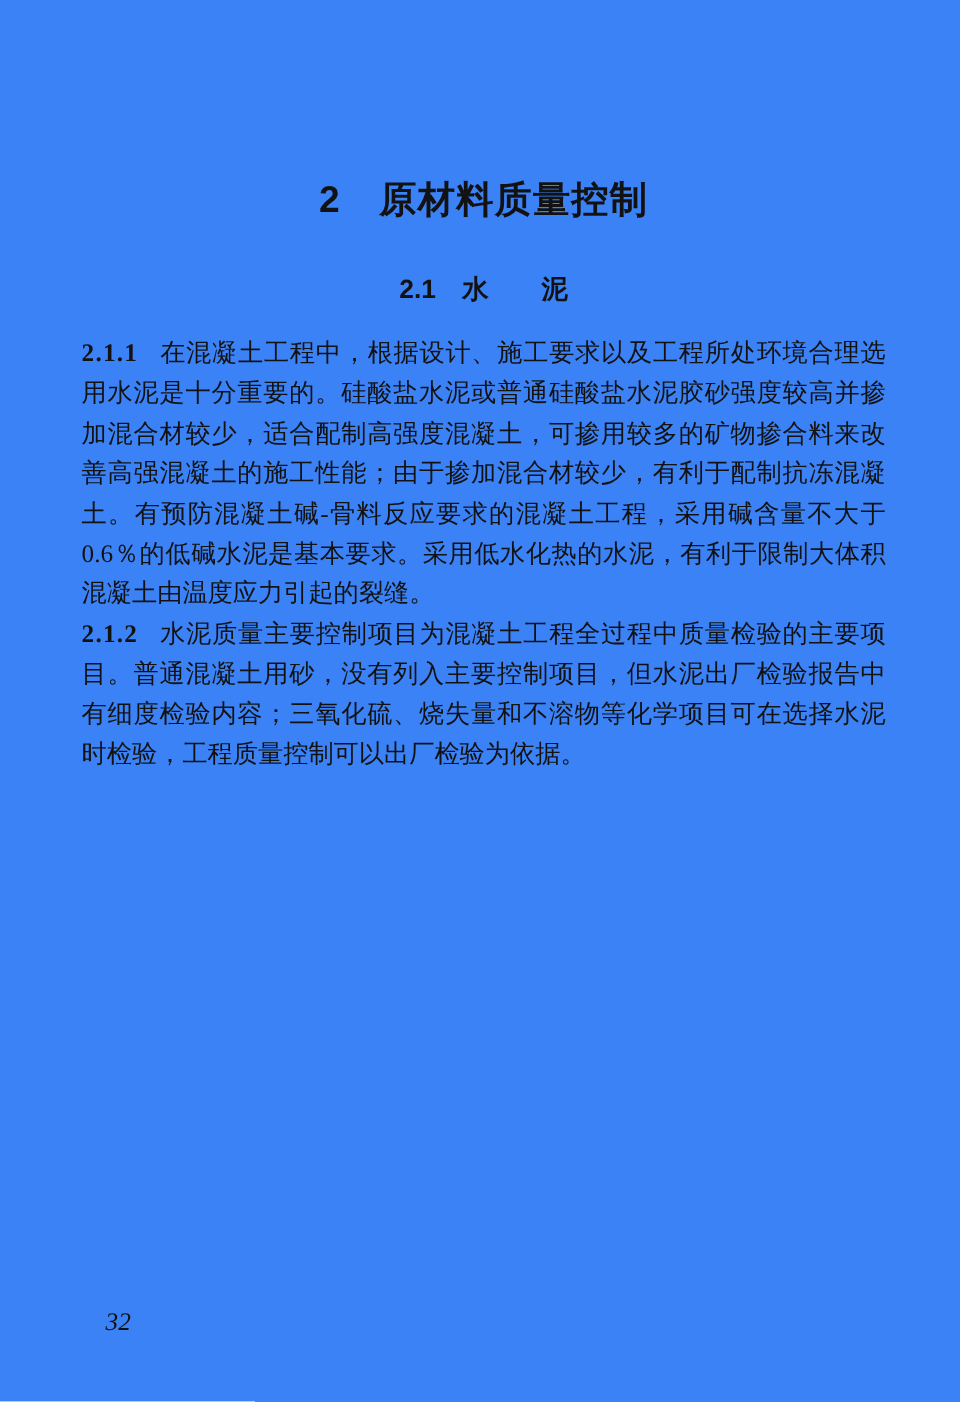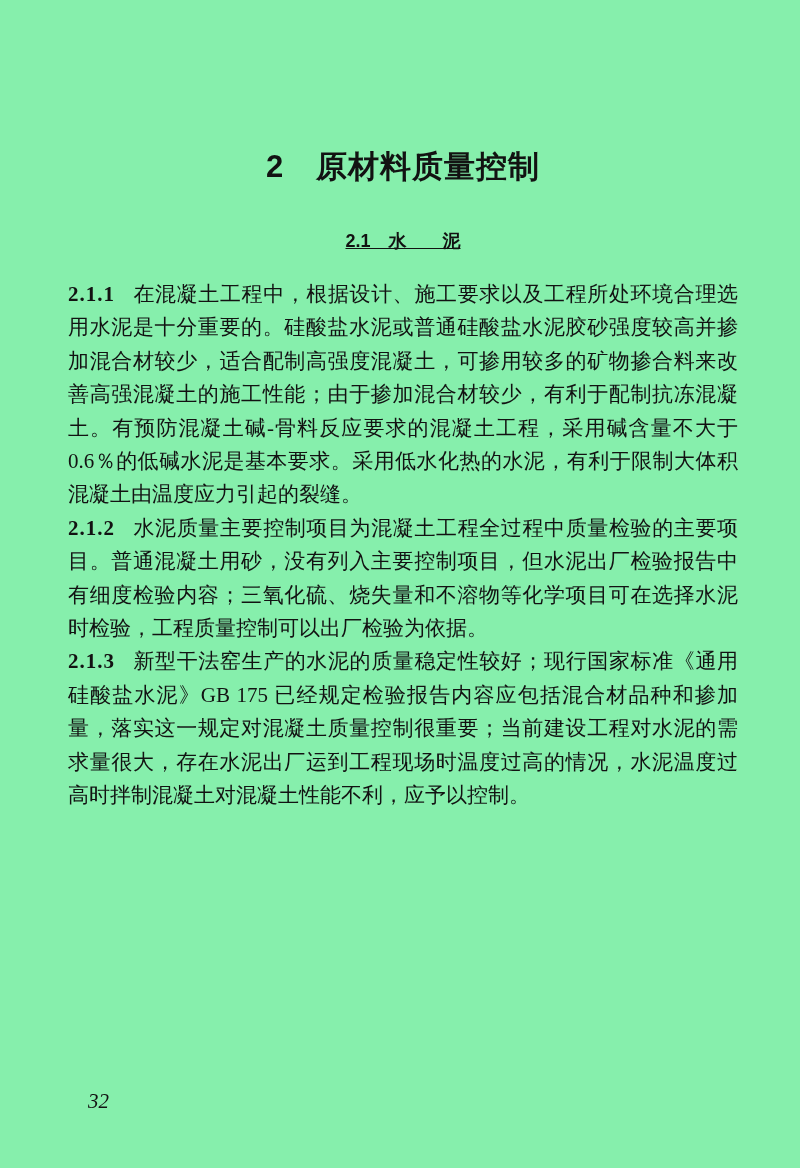--- a/index.html
+++ b/index.html
@@ -4,21 +4,21 @@
 <style>
   html, body {
     margin: 0;
     padding: 0;
     background: #ffffff;
   }
   .page {
     position: relative;
     width: 800px;
     height: 1168px;
-    background: #86efac;
+    background: #3b82f6;
     overflow: hidden;
     font-family: "Liberation Serif", "DejaVu Serif", serif;
     color: #121212;
   }
   .content {
     position: absolute;
     left: 68px;
     top: 0;
     width: 670px;
   }
@@ -28,25 +28,24 @@
     font-family: "Liberation Sans", "DejaVu Sans", sans-serif;
     font-size: 31px;
     font-weight: bold;
     text-align: center;
     line-height: 42px;
     letter-spacing: 1px;
   }
   .section-heading {
     margin: 0;
     font-family: "Liberation Sans", "DejaVu Sans", sans-serif;
-    font-size: 18px;
+    font-size: 22px;
     font-weight: bold;
     text-align: center;
     line-height: 26px;
-    text-decoration: underline;
   }
   .heading-cement {
     margin-top: 40px;
     margin-bottom: 24px;
   }
   .heading-aggregate {
     margin-top: 20px;
     margin-bottom: 28px;
   }
   .para {
@@ -77,20 +76,19 @@
   <div class="content">
 
     <h1 class="doc-title">2　原材料质量控制</h1>
 
     <h2 class="section-heading heading-cement">2.1　水　　泥</h2>
 
     <p class="para"><span class="para-num">2.1.1</span><span>在混凝土工程中，根据设计、施工要求以及工程所处环境合理选用水泥是十分重要的。硅酸盐水泥或普通硅酸盐水泥胶砂强度较高并掺加混合材较少，适合配制高强度混凝土，可掺用较多的矿物掺合料来改善高强混凝土的施工性能；由于掺加混合材较少，有利于配制抗冻混凝土。有预防混凝土碱-骨料反应要求的混凝土工程，采用碱含量不大于 0.6％的低碱水泥是基本要求。采用低水化热的水泥，有利于限制大体积混凝土由温度应力引起的裂缝。</span></p>
 
     <p class="para"><span class="para-num">2.1.2</span><span>水泥质量主要控制项目为混凝土工程全过程中质量检验的主要项目。普通混凝土用砂，没有列入主要控制项目，但水泥出厂检验报告中有细度检验内容；三氧化硫、烧失量和不溶物等化学项目可在选择水泥时检验，工程质量控制可以出厂检验为依据。</span></p>
 
-    <p class="para"><span class="para-num">2.1.3</span><span>新型干法窑生产的水泥的质量稳定性较好；现行国家标准《通用硅酸盐水泥》GB 175 已经规定检验报告内容应包括混合材品种和掺加量，落实这一规定对混凝土质量控制很重要；当前建设工程对水泥的需求量很大，存在水泥出厂运到工程现场时温度过高的情况，水泥温度过高时拌制混凝土对混凝土性能不利，应予以控制。</span></p>
 
 
 
   </div>
 
   <div class="page-number">32</div>
 </div>
 
 </body></html>

